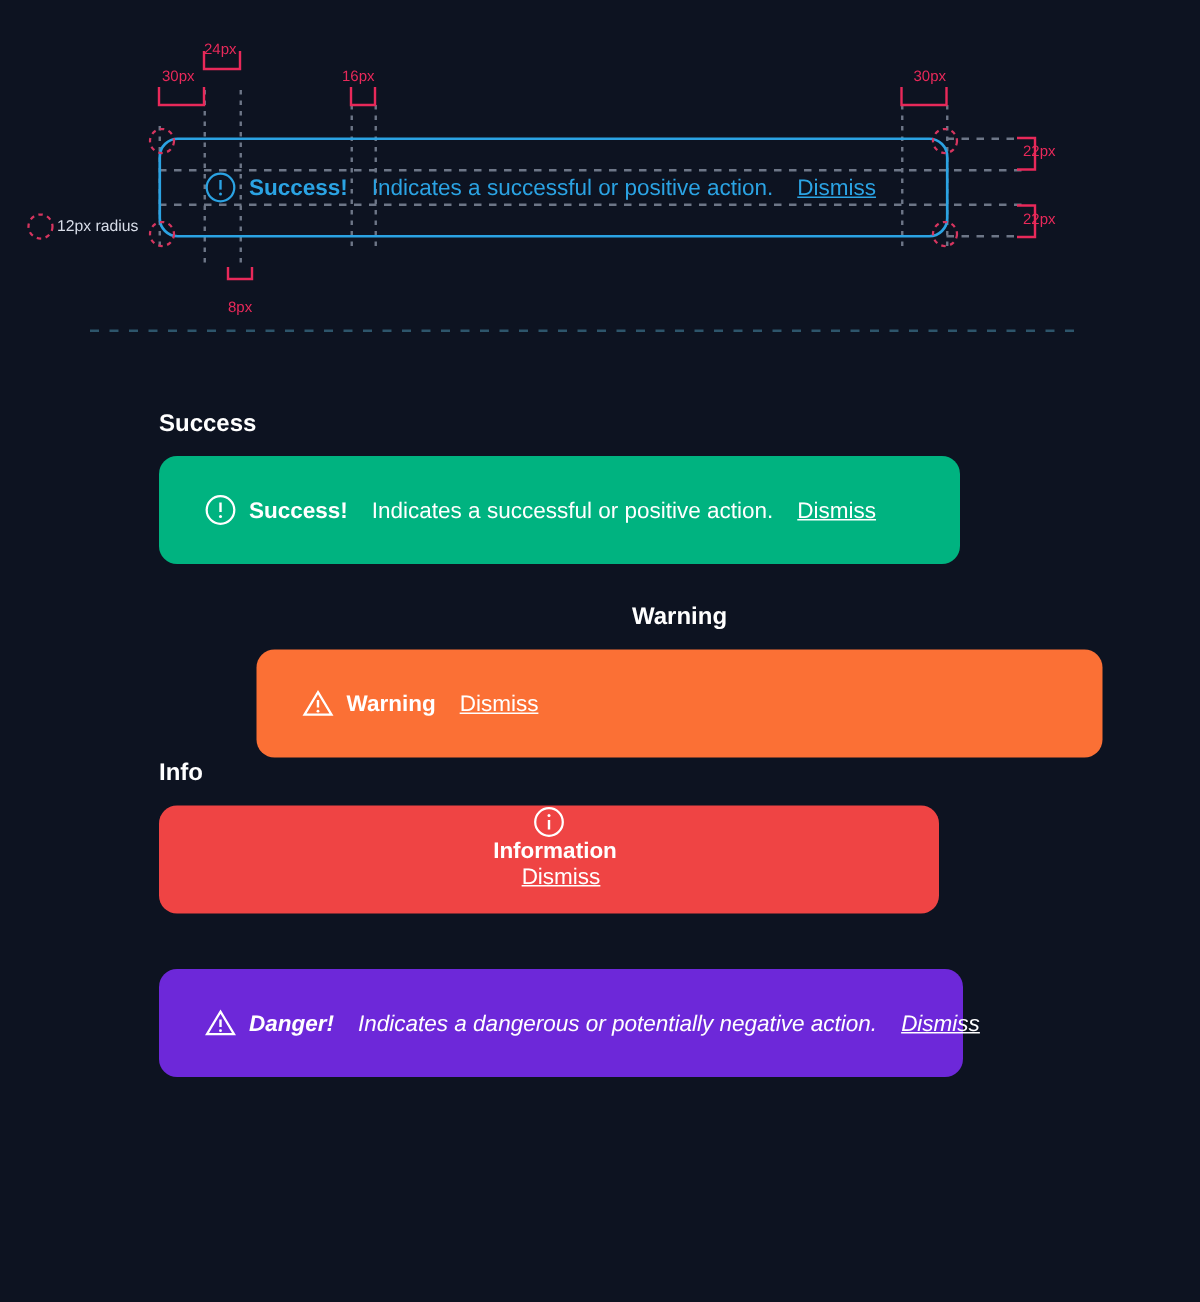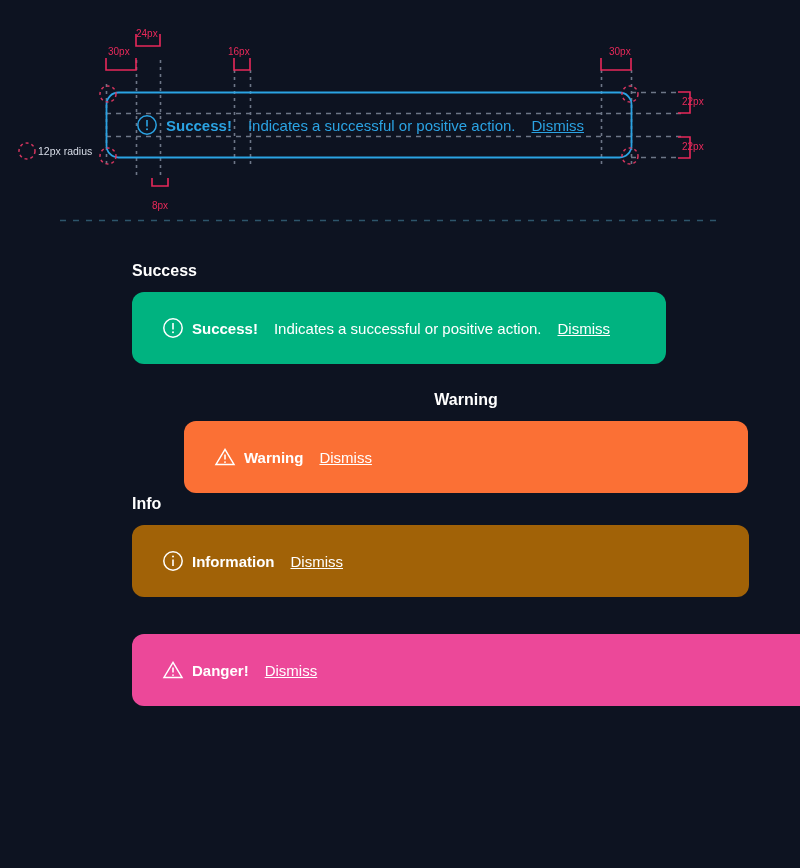--- a/index.html
+++ b/index.html
@@ -39,21 +39,21 @@
   }
   .radius-label {
     position: absolute;
     color: #d8dde8;
     font-size: 10.5px;
     white-space: nowrap;
     left: 38px; top: 145px;
   }
 
   
-  #showcase { position: absolute; left: 0; top: 228px; width: 800px; padding-left: 26px; }
+  #showcase { position: absolute; left: 0; top: 240px; width: 800px; }
   .section { padding: 0 0 0 106px; }
   .section-heading {
     color: #ffffff;
     font-size: 16px;
     font-weight: bold;
     margin: 0;
     height: 22px;
     line-height: 22px;
   }
   .alert {
@@ -180,37 +180,38 @@
         <circle cx="11" cy="16.1" r="0.95" fill="#ffffff"></circle>
       </svg>
       <span class="a-title">Warning</span>
       <span class="a-dismiss">Dismiss</span>
     </div>
   </div>
 
   <div class="section sec-info">
     <div class="section-heading">Info</div>
     <div class="heading-gap"></div>
-    <div class="alert" style="background:#a16207; width:617px;">
+    <div class="alert" style="background:#ef4444; width:520px;flex-direction:column;">
       <svg class="a-icon" viewBox="0 0 22 22">
         <circle cx="11" cy="11" r="9.2" fill="none" stroke="#ffffff" stroke-width="1.5"></circle>
         <circle cx="11" cy="6.6" r="1" fill="#ffffff"></circle>
         <line x1="11" y1="9.6" x2="11" y2="16" stroke="#ffffff" stroke-width="1.6"></line>
       </svg>
       <span class="a-title">Information</span>
       <span class="a-dismiss">Dismiss</span>
     </div>
   </div>
 
   <div class="section sec-error">
     <div class="heading-gap"></div>
-    <div class="alert" style="background:#ec4899; width:680px;">
+    <div class="alert" style="background:#6d28d9; width:536px;font-style:italic;">
       <svg class="a-icon" viewBox="0 0 22 22">
         <path d="M11 3.4 L20 18.4 L2 18.4 Z" fill="none" stroke="#ffffff" stroke-width="1.5"></path>
         <line x1="11" y1="8.6" x2="11" y2="13.6" stroke="#ffffff" stroke-width="1.6"></line>
         <circle cx="11" cy="16.1" r="0.95" fill="#ffffff"></circle>
       </svg>
       <span class="a-title">Danger!</span>
+      <span class="a-desc">Indicates a dangerous or potentially negative action.</span>
       <span class="a-dismiss">Dismiss</span>
     </div>
   </div>
 
 </div>
 
 </body></html>

